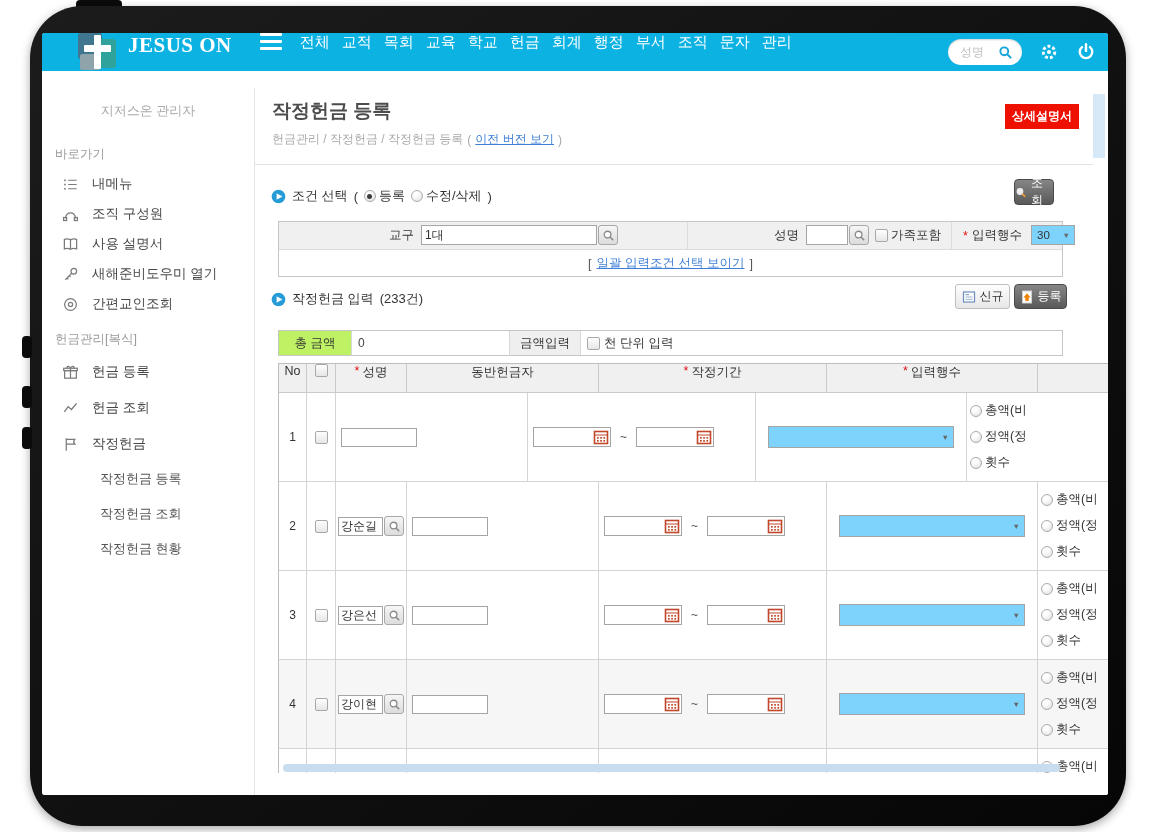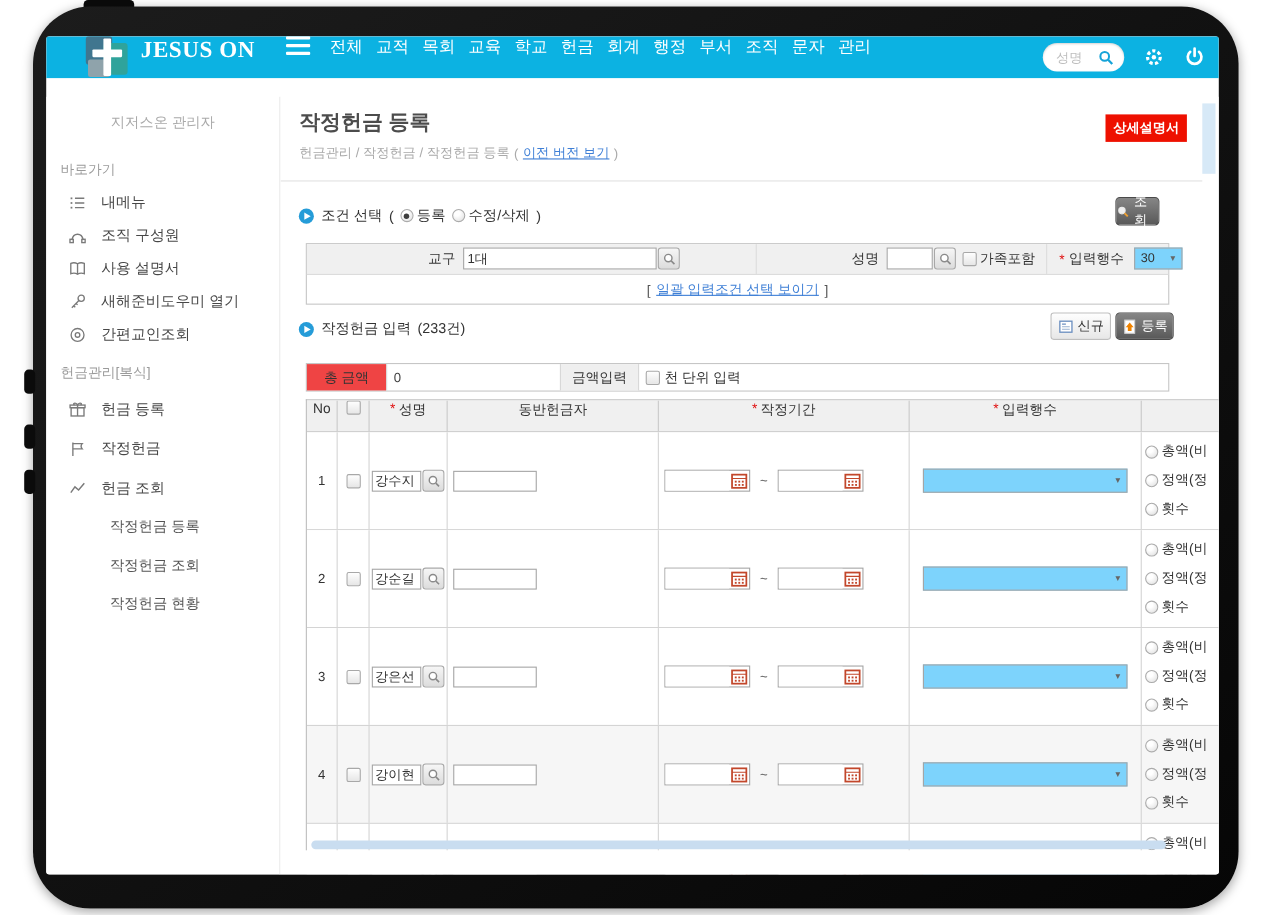--- a/index.html
+++ b/index.html
@@ -101,21 +101,21 @@
   .req{color:#e01010;margin-right:1px}
   .ddl{position:relative;border:1px solid #a5a5a5;background:#7dd3fc;font-size:11.5px;color:#333;
        display:flex;align-items:center;padding-left:5px;cursor:pointer}
   .ddl .arr{position:absolute;right:4px;top:50%;transform:translateY(-50%);font-size:7.5px;color:#666}
   .p-rows-select{position:absolute;left:752px;top:3px;width:44px;height:20px}
   .ft-r2{height:27px;display:flex;align-items:center;justify-content:center;font-size:12.5px;color:#555;gap:5px}
   .batch-link{color:#3e7fd6;text-decoration:underline;cursor:pointer}
 
   .total-row{position:absolute;left:23px;top:242px;width:785px;height:26px;border:1px solid #c6c6c6;
              display:flex;align-items:stretch;font-size:12.5px;color:#333}
-  .tr-lbl{width:72px;background:#ef4444;display:flex;align-items:center;justify-content:center}
+  .tr-lbl{width:72px;background:#bef264;display:flex;align-items:center;justify-content:center}
   .tr-val{width:158px;border-left:1px solid #d8d8d8;display:flex;align-items:center;padding-left:6px;
           font-size:12px;color:#444}
   .tr-lbl2{width:72px;background:#efefef;border-left:1px solid #d8d8d8;border-right:1px solid #d8d8d8;
            display:flex;align-items:center;justify-content:center}
   .tr-rest{flex:1;display:flex;align-items:center;gap:4px;padding-left:6px}
 
   
   .ptable{position:absolute;left:23px;top:275px;width:830px;height:432px;overflow:hidden;
           border-top:1px solid #bdbdbd;border-left:1px solid #bdbdbd}
   .ph,.trow{display:flex;width:880px}
@@ -257,31 +257,31 @@
     <div class="side-item big">
       <svg viewBox="0 0 18 18" fill="none" stroke="#7a7a7a" stroke-width="1.3">
           <rect x="2.8" y="7" width="12.4" height="8"></rect>
           <rect x="1.8" y="4.5" width="14.4" height="2.5"></rect>
           <path d="M9 4.5 V15"></path>
           <path d="M9 4.2 C6.5 1.2 3.8 3.4 6.2 4.4 M9 4.2 C11.5 1.2 14.2 3.4 11.8 4.4"></path>
         </svg>
       <span>헌금 등록</span>
     </div>
     <div class="side-item big">
+      <svg viewBox="0 0 18 18" fill="none" stroke="#7a7a7a" stroke-width="1.4">
+          <path d="M2.5 12.5 L6.5 7 L10 10 L15.5 3.5"></path>
+        </svg>
+      <span>헌금 조회</span>
+    </div>
+    <div class="side-item big">
       <svg viewBox="0 0 18 18" fill="none" stroke="#7a7a7a" stroke-width="1.3">
           <path d="M4.5 2.5 V15.5"></path>
           <path d="M4.5 3.5 H13.5 C12 5.2 12 6.8 13.5 8.5 H4.5"></path>
         </svg>
       <span>작정헌금</span>
-    </div>
-    <div class="side-item big">
-      <svg viewBox="0 0 18 18" fill="none" stroke="#7a7a7a" stroke-width="1.4">
-          <path d="M2.5 12.5 L6.5 7 L10 10 L15.5 3.5"></path>
-        </svg>
-      <span>헌금 조회</span>
     </div>
     <div class="side-sub">작정헌금 등록</div>
     <div class="side-sub">작정헌금 조회</div>
     <div class="side-sub">작정헌금 현황</div>
   </div>
 
   <div class="main">
     <div class="page-title">작정헌금 등록</div>
     <div class="crumb">
       <span>헌금관리 / 작정헌금 / 작정헌금 등록</span>
@@ -423,29 +423,20 @@
         <div class="c-radio"></div>
       </div>
       <div>
   <div class="trow">
     <div class="c-no">
               <span>1</span>
             </div>
     <div class="c-cb">
               <span class="cbx"></span>
             </div>
-    <div class="c-nm">
-      <input class="name-input" value="강수지" style="">
-      <span class="mag-btn">
-        <svg width="13" height="13" viewBox="0 0 14 14">
-                  <circle cx="6" cy="6" r="3.6" fill="#fff" stroke="#8a8a8a" stroke-width="1.4"></circle>
-                  <line x1="8.8" y1="8.8" x2="12" y2="12" stroke="#8a8a8a" stroke-width="1.6"></line>
-                </svg>
-      </span>
-    </div>
     <div class="c-comp">
       <input class="comp-input" style="">
     </div>
     <div class="c-per">
       <span class="datebox">
         <input style="">
         <svg width="16" height="16" viewBox="0 0 16 16">
                   <rect x="1.5" y="2.5" width="13" height="12" fill="#fff" stroke="#c2472b" stroke-width="1.6"></rect>
                   <line x1="1.5" y1="6" x2="14.5" y2="6" stroke="#c2472b"></line>
                   <rect x="4" y="8" width="1.7" height="1.7" fill="#c2472b"></rect>

